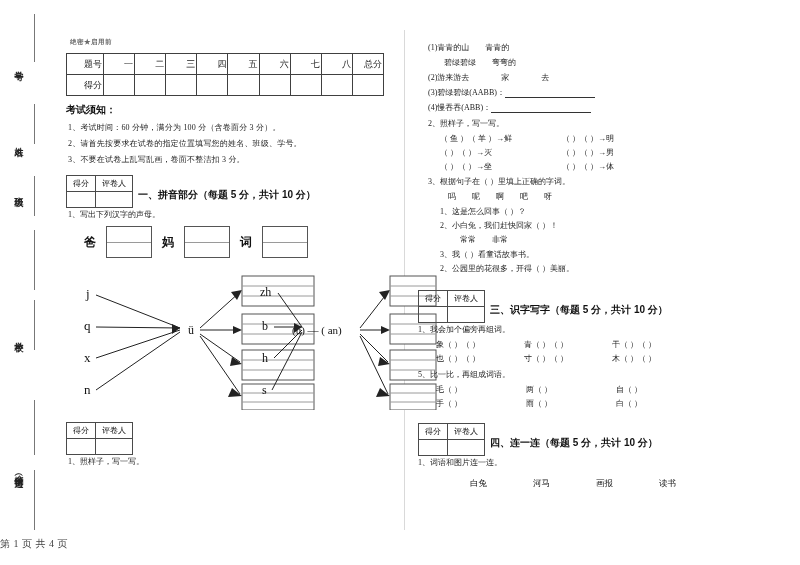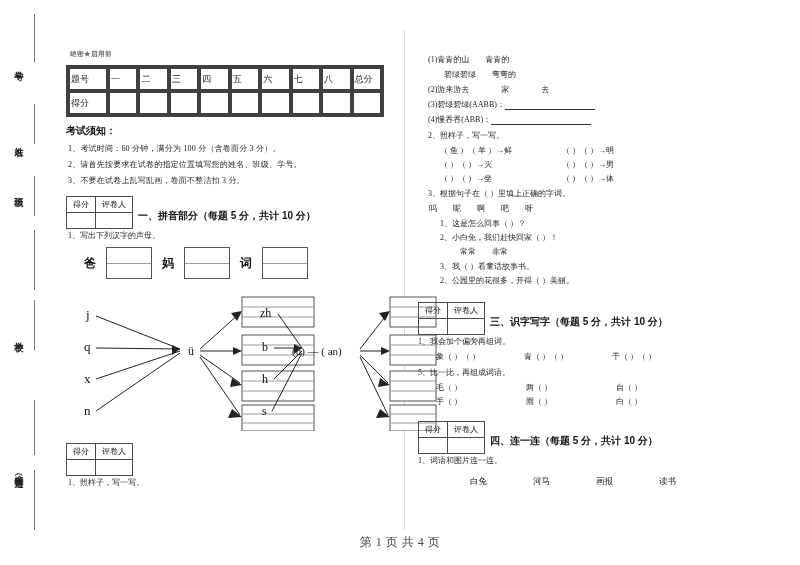--- a/index.html
+++ b/index.html
@@ -19,36 +19,36 @@
   .vtext{
     position:absolute;
     writing-mode:vertical-rl;
     text-orientation:upright;
     font-size:9px;font-weight:bold;letter-spacing:1px;
     color:#222;white-space:nowrap;
     left:12px;
   }
 
   
-  .col{position:absolute;top:16px;height:427px;}
+  .col{position:absolute;top:4px;height:427px;}
   .col-left{left:56px;width:345px;}
   .col-right{left:412px;width:350px;}
   .col-divider{position:absolute;left:404px;top:30px;width:0;height:500px;border-left:1px solid #d9d9d9;}
 
   .secret{font-size:6.5px;color:#6a6a6a;letter-spacing:.5px;margin:0 0 6px 14px;font-weight:bold;}
   .paper-title{
     font-size:11.5px;font-weight:bold;text-align:center;
     font-family:"Liberation Sans","DejaVu Sans",sans-serif;
     margin:0 0 6px 0;letter-spacing:.2px;
   }
 
   
   table.score{border-collapse:collapse;width:318px;margin:0 0 0 10px;table-layout:fixed;}
   table.score td{
-    border:4px solid #404040;height:18px;text-align:left;
+    border:1px solid #404040;height:18px;text-align:right;
     font-size:9px;color:#222;
   }
   table.score td.lab{width:34px;}
 
   .notice-h{font-size:10px;font-weight:bold;margin:7px 0 5px 10px;font-family:"Liberation Sans","DejaVu Sans",sans-serif;}
   .notice{font-size:8px;margin:0 0 5px 12px;color:#1d1d1d;letter-spacing:.2px;}
 
   
   .sec{position:relative;margin:10px 0 4px 10px;height:30px;}
   table.grade{border-collapse:collapse;table-layout:fixed;position:absolute;left:0;top:0;}
@@ -79,30 +79,30 @@
   .wbox.two::before{top:50%;}
 
   .charrow{margin:6px 0 0 28px;display:flex;align-items:center;gap:10px;}
   .charrow .ch{font-size:12px;font-weight:bold;}
 
   
   .diagram{position:relative;margin-left:6px;}
 
   
   .r-line{font-size:8px;margin:0 0 4px 16px;color:#1d1d1d;white-space:nowrap;}
-  .r-line-ind{font-size:8px;margin:0 0 4px 17px;color:#1d1d1d;white-space:nowrap;}
+  .r-line-ind{font-size:8px;margin:0 0 4px 36px;color:#1d1d1d;white-space:nowrap;}
   .r-sub{font-size:8px;margin:0 0 3px 28px;color:#1d1d1d;white-space:nowrap;}
 
   .ul{display:inline-block;border-bottom:1px solid #333;}
 
   .match-row{display:flex;gap:46px;margin:10px 0 0 58px;font-size:8.5px;}
 
   .footer{
-    position:absolute;left:0;right:0;bottom:14px;text-align:center;
-    font-size:12px;color:#444;letter-spacing:.5px;font-family:Liberation Serif, serif;
+    position:absolute;left:0;right:0;bottom:14px;text-align:left;
+    font-size:10px;color:#444;letter-spacing:.5px;font-family:Liberation Serif, serif;
   }
 </style>
 </head>
 <body>
 
 <div class="page">
 
   <div class="seal-col">
     <div class="seal-line" style="top:14px;height:48px;"></div>
     <div class="vtext" style="top:64px;">学号</div>
@@ -355,20 +355,25 @@
       <div class="sec-title">三、识字写字（每题 5 分，共计 10 分）</div>
     </div>
 
     <div class="r-line" style="margin-left:6px">1、我会加个偏旁再组词。</div>
 
     <div class="r-sub" style="margin-left:24px">
       <span style="display:inline-block;width:86px">象（  ）（     ）</span>
       <span style="display:inline-block;width:86px">青（  ）（     ）</span>
       <span>干（  ）（     ）</span>
     </div>
+    <div class="r-sub" style="margin-left:24px">
+      <span style="display:inline-block;width:86px">也（  ）（     ）</span>
+      <span style="display:inline-block;width:86px">寸（  ）（     ）</span>
+      <span>木（  ）（     ）</span>
+    </div>
 
     <div class="r-line" style="margin-left:6px;margin-top:5px">5、比一比，再组成词语。</div>
 
     <div class="r-sub" style="margin-left:24px">
       <span style="display:inline-block;width:88px">毛（      ）</span>
       <span style="display:inline-block;width:88px">两（      ）</span>
       <span>自（      ）</span>
     </div>
     <div class="r-sub" style="margin-left:24px">
       <span style="display:inline-block;width:88px">手（      ）</span>

